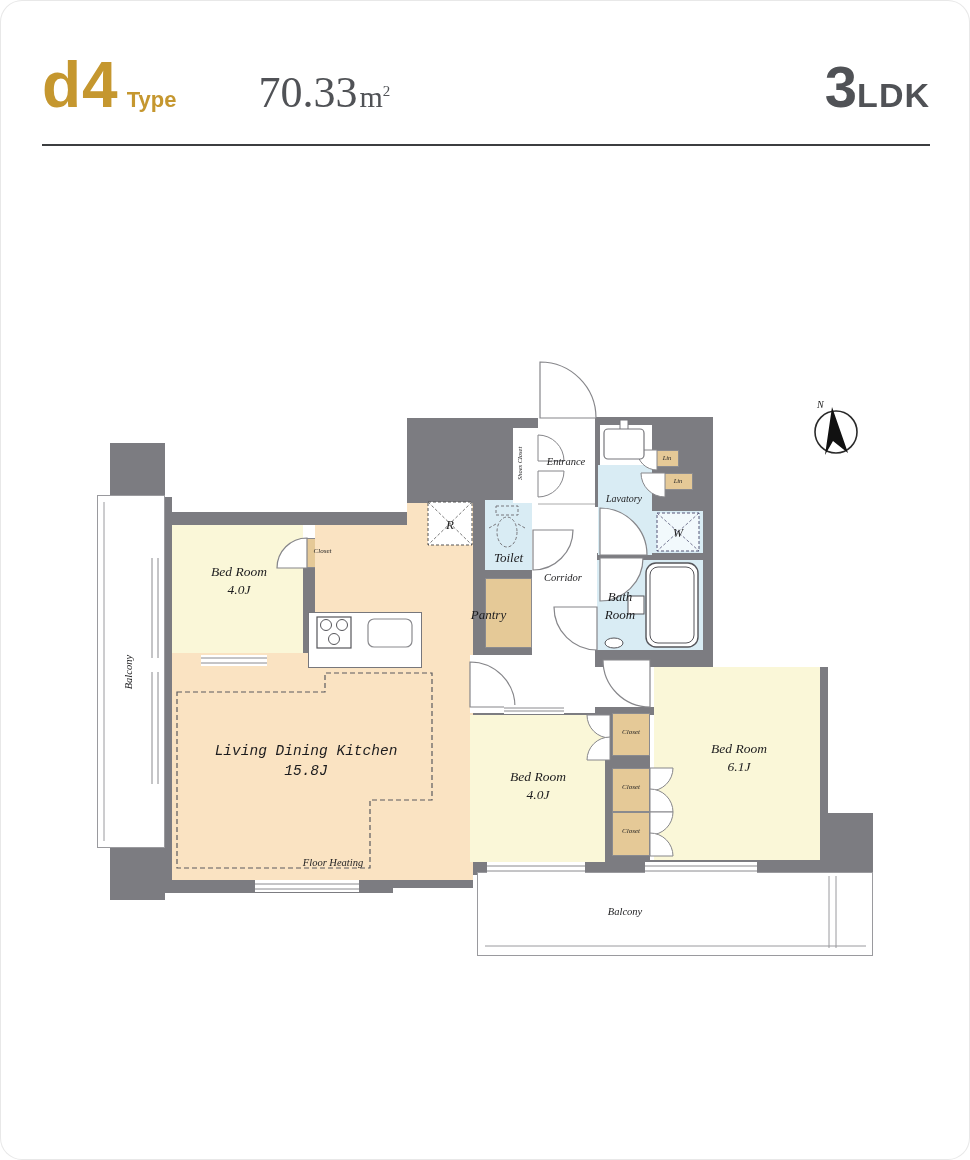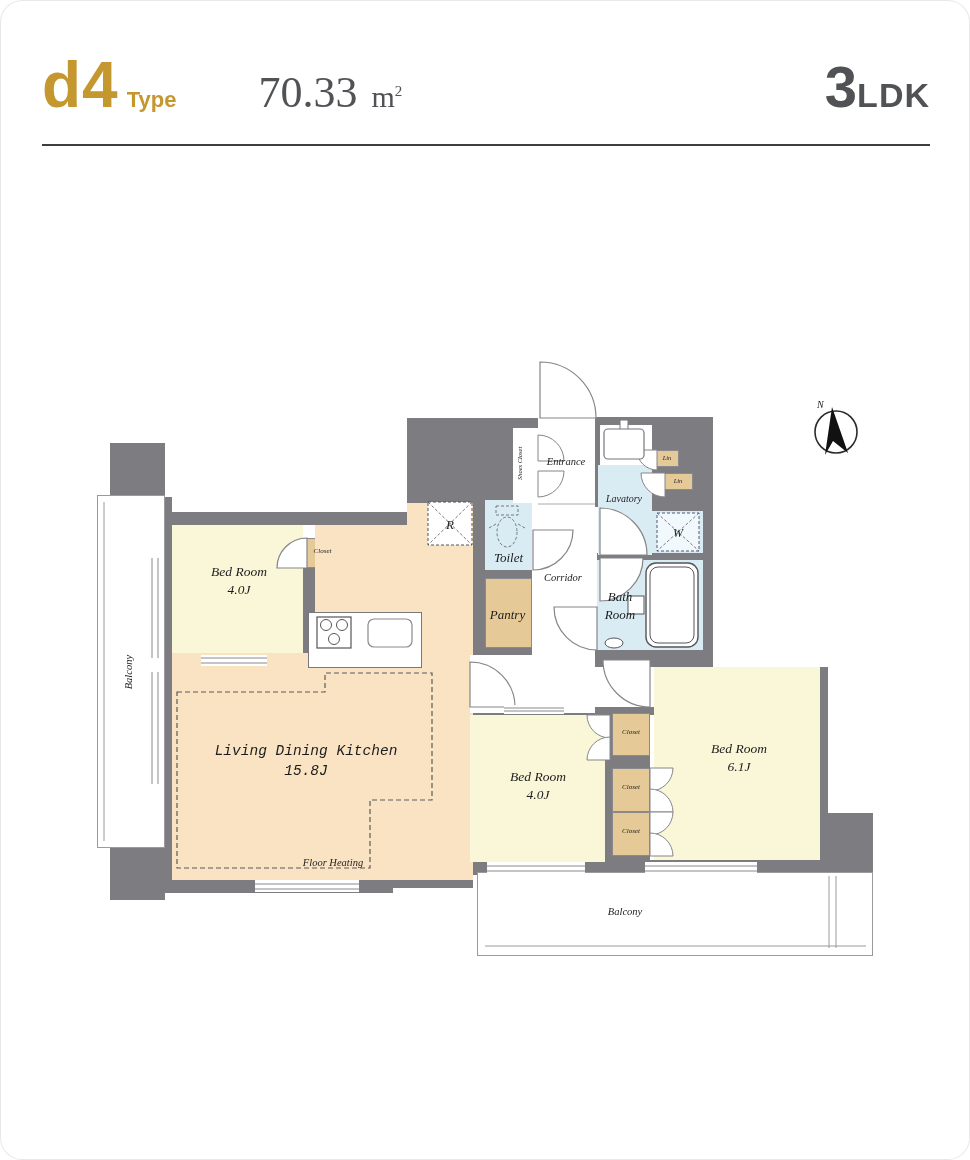--- a/index.html
+++ b/index.html
@@ -7,21 +7,21 @@
         box-shadow:0 0 0 1px #e8e8e8 inset;overflow:hidden;
         font-family:"Liberation Serif",serif;color:#222;}
   
   .hdr{position:absolute;left:42px;top:48px;width:888px;height:78px;
        display:flex;align-items:baseline;font-family:"Liberation Sans",sans-serif;}
   .type-code{font-size:64px;font-weight:bold;letter-spacing:1px;}
   .type-word{font-size:22px;font-weight:bold;margin-left:8px;}
   .area-grp{margin-left:68px;font-family:"Liberation Serif",serif;display:flex;align-items:baseline;}
   .area-bracket{font-size:25px;letter-spacing:1px;}
   .area-val{font-size:44px;margin-left:14px;}
-  .area-unit{font-size:30px;margin-left:14px;}
+  .area-unit{font-size:30px;margin-left:2px;}
   .area-unit sup{font-size:15px;}
   .layout-grp{margin-left:auto;display:flex;align-items:baseline;}
   .layout-num{font-size:58px;font-weight:600;}
   .layout-let{font-size:34px;font-weight:600;letter-spacing:1px;}
   .hdr-rule{position:absolute;left:42px;top:144px;width:888px;height:0;border-top:2px solid #3c3e40;}
   
   .wall{position:absolute;background:#7c7c81;z-index:1;}
   .fill{position:absolute;z-index:2;}
   .yellow{background:#faf7d8;}
   .peach{background:#fae3c2;}
@@ -240,21 +240,21 @@
     <div>4.0J</div>
   </div>
   <div class="lbl f13" style="left:668px;top:740px;width:142px">
     <div>Bed Room</div>
     <div>6.1J</div>
   </div>
   <div class="lbl f10" style="left:534px;top:455px;width:64px">Entrance</div>
   <div class="lbl f65 vlabel" style="left:478px;top:459px;width:84px">Shoes Closet</div>
   <div class="lbl f10" style="left:528px;top:571px;width:70px">Corridor</div>
   <div class="lbl f9" style="left:485px;top:549px;width:47px">Toilet</div>
-  <div class="lbl f9" style="left:484px;top:606px;width:47px">Pantry</div>
+  <div class="lbl f9" style="left:465px;top:606px;width:47px">Pantry</div>
   <div class="lbl f8" style="left:596px;top:492px;width:56px">Lavatory</div>
   <div class="lbl f9" style="left:597px;top:588px;width:46px">Bath Room</div>
   <div class="lbl f65" style="left:655px;top:454px;width:24px">Lin</div>
   <div class="lbl f65" style="left:663px;top:477px;width:30px">Lin</div>
   <div class="lbl f7" style="left:303px;top:547px;width:39px">Closet</div>
   <div class="lbl f7" style="left:612px;top:728px;width:38px">Closet</div>
   <div class="lbl f7" style="left:612px;top:783px;width:38px">Closet</div>
   <div class="lbl f7" style="left:612px;top:827px;width:38px">Closet</div>
   <div class="lbl f10" style="left:560px;top:905px;width:130px">Balcony</div>
   <div class="lbl f10 vlabel" style="left:89px;top:665px;width:80px">Balcony</div>

